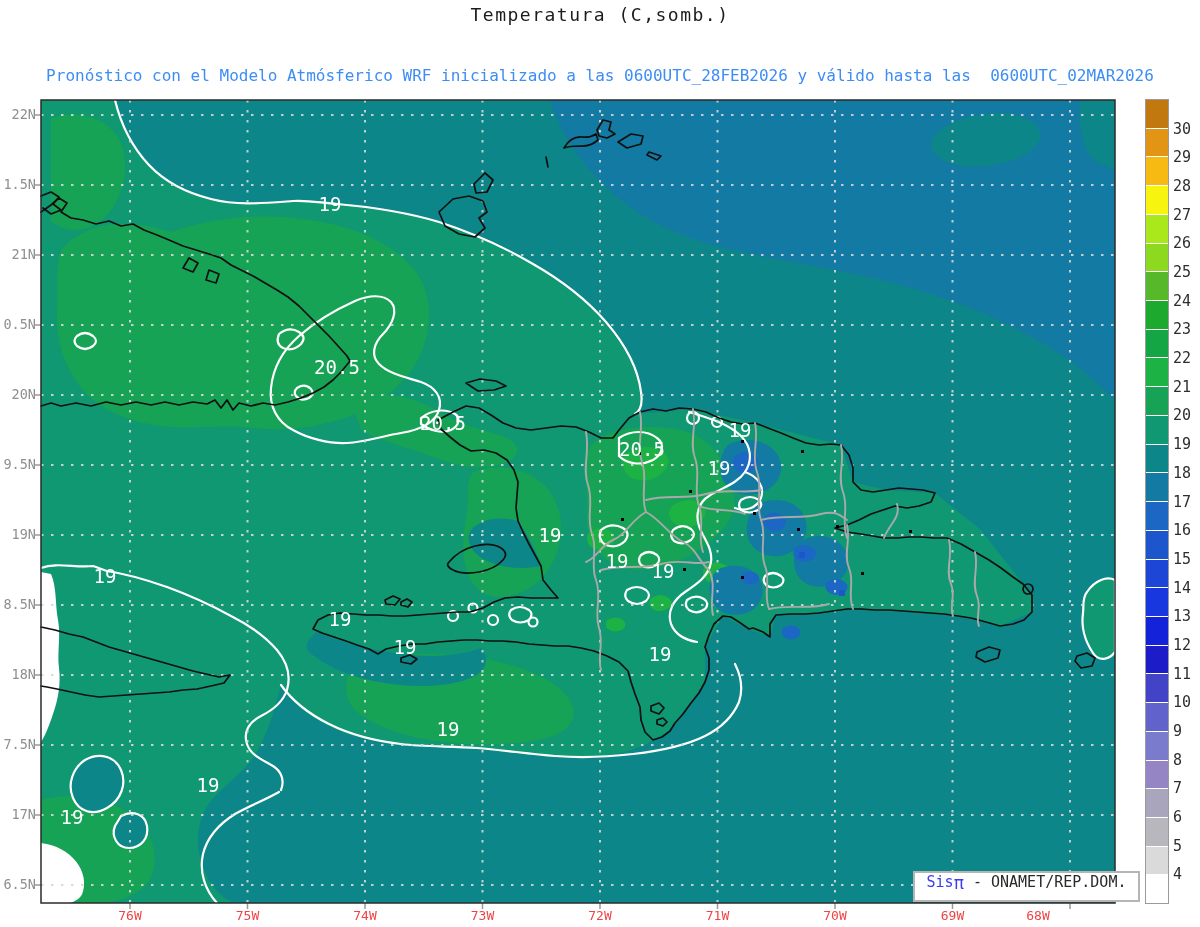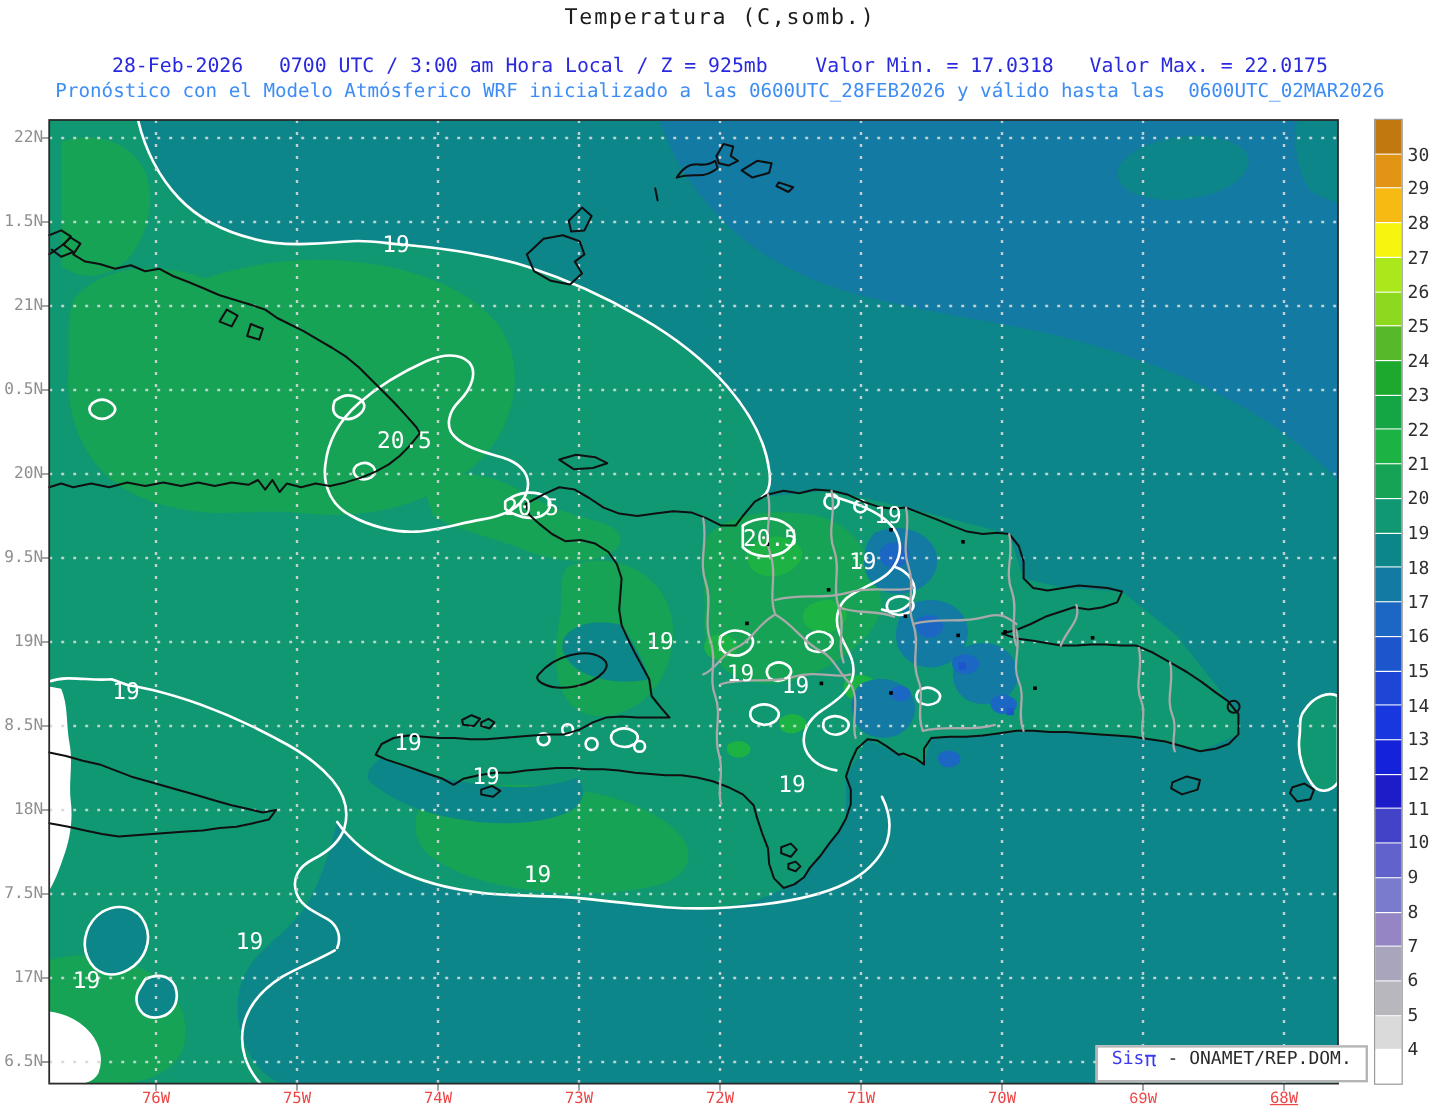--- a/index.html
+++ b/index.html
@@ -33,21 +33,20 @@
   .admin{fill:none;stroke:#a9a9a9;stroke-width:1.9;stroke-linecap:round;stroke-linejoin:round;}
   .clabel{fill:#ffffff;font-size:19px;text-anchor:middle;
           font-family:"DejaVu Sans Mono","Liberation Mono",monospace;}
 </style>
 </head>
 <body>
 
 <div id="page">
 
   <div class="title">Temperatura (C,somb.)</div>
-  <div class="sub1">28-Feb-2026   0700 UTC / 3:00 am Hora Local / Z = 925mb    Valor Min. = 17.0318   Valor Max. = 22.0175</div>
   <div class="sub2">Pronóstico con el Modelo Atmósferico WRF inicializado a las 0600UTC_28FEB2026 y válido hasta las  0600UTC_02MAR2026</div>
 
   <div id="plot">
     <svg width="1074" height="803" viewBox="0 0 1074 803">
 
       <g>
         <rect x="0" y="0" width="1074" height="803" fill="#0f9872"></rect>
 
         <path fill="#0d8689" d="M 74,0
           C 80,25 92,48 108,65 C 124,82 146,93 170,99 C 196,106 225,103 252,101
@@ -362,22 +361,22 @@
       <div class="latlab" style="top: 876px;">6.5N</div>
     </div>
   <div id="lon-axis">
       <div class="lonlab" style="left: 107px; top: 908px;">76W</div>
       <div class="lonlab" style="left: 224.5px; top: 908px;">75W</div>
       <div class="lonlab" style="left: 342px; top: 908px;">74W</div>
       <div class="lonlab" style="left: 459.5px; top: 908px;">73W</div>
       <div class="lonlab" style="left: 577px; top: 908px;">72W</div>
       <div class="lonlab" style="left: 694.5px; top: 908px;">71W</div>
       <div class="lonlab" style="left: 812px; top: 908px;">70W</div>
-      <div class="lonlab" style="left: 929.5px; top: 908px; font-family: Liberation Mono, monospace;">69W</div>
-      <div class="lonlab" style="left: 1047px; top: 908px; text-decoration: underline;">68W</div>
+      <div class="lonlab" style="left: 929.5px; top: 908px;">69W</div>
+      <div class="lonlab" style="left: 1015px; top: 908px;">68W</div>
     </div>
   <div id="cbar">
       <div class="cseg" style="background: rgb(193, 121, 15);"></div>
       <div class="cseg" style="background: rgb(226, 148, 20);"></div>
       <div class="cseg" style="background: rgb(246, 186, 18);"></div>
       <div class="cseg" style="background: rgb(247, 245, 15);"></div>
       <div class="cseg" style="background: rgb(171, 232, 27);"></div>
       <div class="cseg" style="background: rgb(141, 217, 31);"></div>
       <div class="cseg" style="background: rgb(87, 185, 42);"></div>
       <div class="cseg" style="background: rgb(28, 169, 46);"></div>

